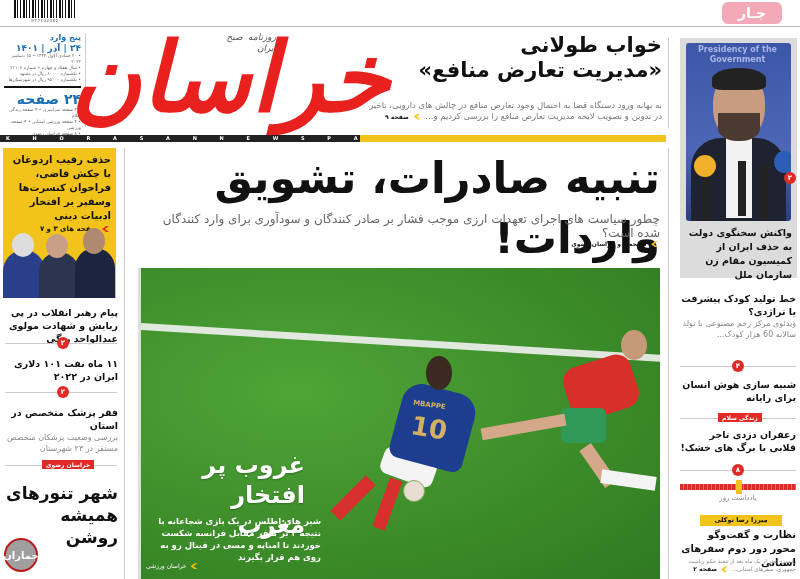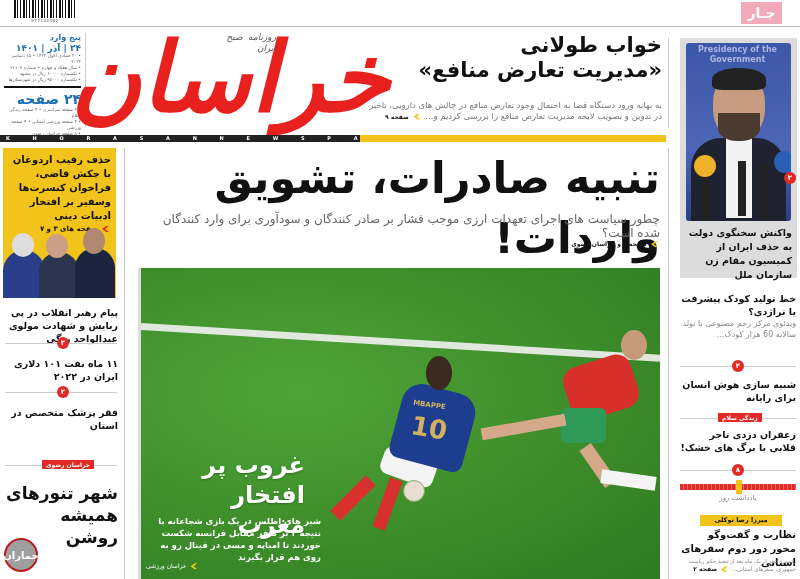--- a/index.html
+++ b/index.html
@@ -8,21 +8,21 @@
   .abs { position: absolute; }
   .rtl { direction: rtl; text-align: right; unicode-bidi: plaintext; }
 
   
   .barcode { left: 14px; top: 0; width: 62px; height: 18px; background:
     repeating-linear-gradient(90deg, #111 0 2px, #fff 2px 3px, #111 3px 4px, #fff 4px 6px, #111 6px 7px, #fff 7px 9px); }
   .barcode-num { left: 14px; top: 18px; width: 62px; font-size: 4px; color: #555; text-align: center; letter-spacing: 0.5px; }
   .top-rule { left: 0; top: 26px; width: 800px; height: 1px; background: #bbb; }
 
   
-  .tag-top { right: 18px; top: 2px; width: 41px; height: 22px; background: #f3a9b8; color: #fff; font-weight: bold; font-size: 14px; display: flex; align-items: center; justify-content: center; }
+  .tag-top { right: 18px; top: 2px; width: 60px; height: 22px; background: #f3a9b8; color: #fff; font-weight: bold; font-size: 14px; display: flex; align-items: center; justify-content: center; border-radius: 6px; }
 
   
   .info-col { left: 4px; top: 33px; width: 82px; height: 94px; border-right: 1px solid #ccc; padding-right: 4px; }
   .info-day { color: #1b6fb5; font-size: 8px; font-weight: bold; }
   .info-date { color: #1b6fb5; font-size: 9px; font-weight: bold; margin-top: 1px; }
   .info-line { font-size: 4.5px; color: #666; line-height: 6px; }
   .info-rule { height: 2px; background: #111; margin: 3px 0; }
   .info-pages { color: #1b6fb5; font-size: 14px; font-weight: bold; }
 
   
@@ -203,20 +203,21 @@
 <div class="abs left-divider"></div>
 
 <div class="abs l-item rtl" style="top:306px">پیام رهبر انقلاب در پی ربایش و شهادت مولوی عبدالواحد ریگی</div>
 <div class="abs l-sep" style="top:343px"></div>
 <div class="abs num-badge" style="left:57px;top:337px">۲</div>
 <div class="abs l-item rtl" style="top:357px">۱۱ ماه نفت ۱۰۱ دلاری ایران در ۲۰۲۲</div>
 <div class="abs l-sep" style="top:392px"></div>
 <div class="abs num-badge" style="left:57px;top:386px">۲</div>
 <div class="abs l-item rtl" style="top:406px">
   <div>فقر پزشک متخصص در استان</div>
+  <div class="l-lead">بررسی وضعیت پزشکان متخصص مستقر در ۲۳ شهرستان</div>
 </div>
 <div class="abs l-sep" style="top:465px"></div>
 <div class="abs red-tag rtl" style="left:42px;top:460px">خراسان رضوی</div>
 <div class="abs big-left rtl">شهر تنورهای همیشه روشن</div>
 
 <div class="abs watermark">
   <div class="wm-circle">جماران</div>
 </div>
 
 <div class="abs right-divider"></div>

